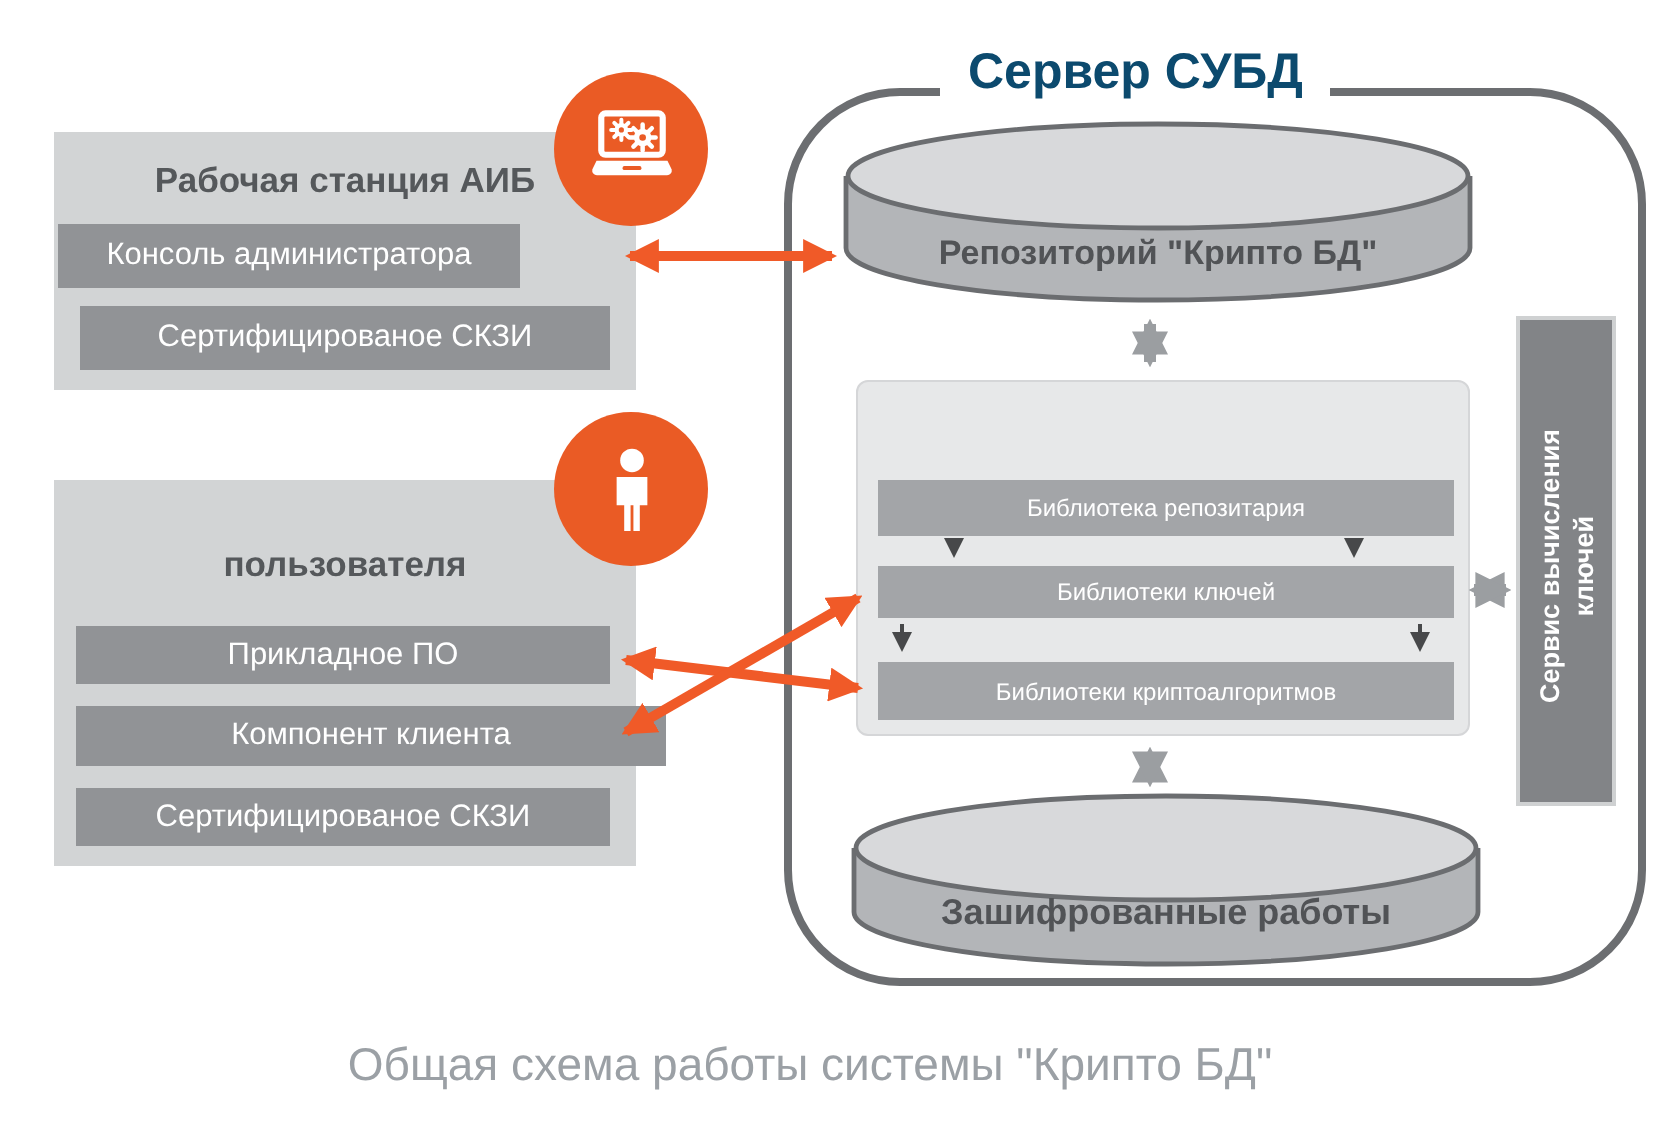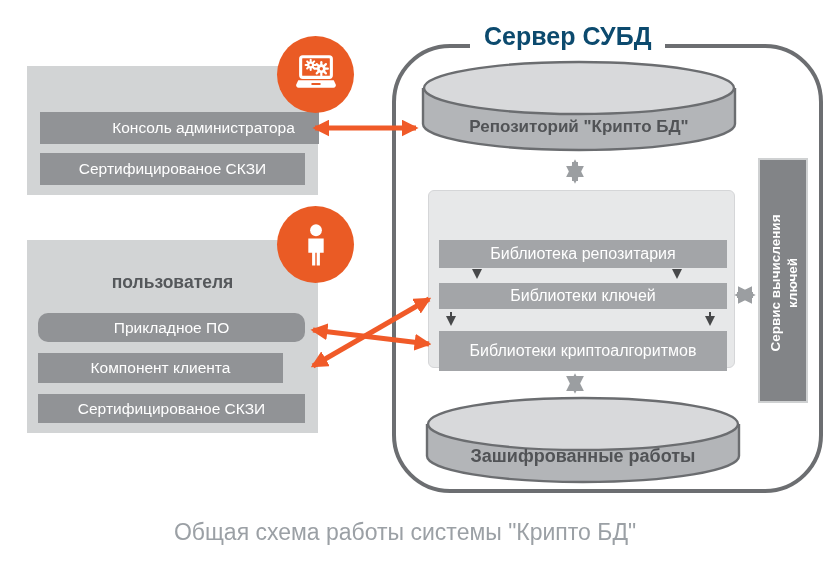--- a/index.html
+++ b/index.html
@@ -14,46 +14,47 @@
   .ws-item{background:#919396;color:#ffffff;font-size:15.5px;text-align:center;display:flex;align-items:center;justify-content:center;}
   
   .badge{width:77px;height:77px;border-radius:50%;background:#ea5b25;display:flex;align-items:center;justify-content:center;z-index:6;}
   
   .server-border{border:4px solid #6c6e71;border-radius:58px;box-sizing:border-box;background:transparent;}
   .server-title{background:#ffffff;padding:0 14px;color:#0c4a6e;font-weight:bold;font-size:25px;z-index:5;}
   .cyl-label{color:#515356;font-weight:bold;font-size:17px;text-align:center;z-index:4;}
   
   .api-box{background:#e7e8e9;border:1px solid #d5d6d8;border-radius:6px;box-sizing:border-box;z-index:2;}
   .api-title{color:#515356;font-weight:bold;font-size:21px;text-align:center;z-index:3;}
-  .api-item{background:#a3a5a8;color:#ffffff;font-size:16px;text-align:center;display:flex;align-items:center;justify-content:center;z-index:3;}
+  .api-item{background:#a3a5a8;color:#ffffff;font-size:12px;text-align:center;display:flex;align-items:center;justify-content:center;z-index:3;}
   
   .service-bar{background:#828487;border:2px solid #cfd1d2;box-sizing:border-box;z-index:2;overflow:visible;}
   .service-text{position:absolute;width:245px;height:46px;left:-99.5px;top:99.5px;transform:rotate(-90deg);
     color:#ffffff;font-weight:bold;font-size:13.5px;text-align:center;line-height:17px;
     display:flex;flex-direction:column;align-items:center;justify-content:center;}
   .overlay{position:absolute;left:0;top:0;z-index:5;pointer-events:none;}
   .cyl{z-index:2;}
   .caption{color:#9ba0a5;font-size:23px;text-align:center;z-index:1;}
 </style>
 </head>
 <body>
 
 <div class="canvas">
 
   <div class="abs ws-box" style="left:27px;top:66px;width:291px;height:129px;">
-    <div class="abs ws-item" style="left:13px;top:46px;width:231px;height:32px;padding-left:48px;">Консоль администратора</div>
+    <div class="abs ws-title" style="left:0;top:13px;width:100%;">Рабочая станция АИБ</div>
+    <div class="abs ws-item" style="left:2px;top:46px;width:231px;height:32px;">Консоль администратора</div>
     <div class="abs ws-item" style="left:13px;top:87px;width:265px;height:32px;">Сертифицированое СКЗИ</div>
   </div>
 
   <div class="abs ws-box" style="left:27px;top:240px;width:291px;height:193px;">
     <div class="abs ws-title" style="left:0;top:15px;width:100%;">
       <span style="display:block;margin-top:16px;">пользователя</span>
     </div>
-    <div class="abs ws-item" style="left:11px;top:73px;width:267px;height:29px;border-radius:10px;">Прикладное ПО</div>
-    <div class="abs ws-item" style="left:11px;top:113px;width:245px;height:30px;">Компонент клиента</div>
+    <div class="abs ws-item" style="left:11px;top:73px;width:267px;height:29px;">Прикладное ПО</div>
+    <div class="abs ws-item" style="left:11px;top:113px;width:295px;height:30px;">Компонент клиента</div>
     <div class="abs ws-item" style="left:11px;top:154px;width:267px;height:29px;">Сертифицированое СКЗИ</div>
   </div>
 
   <div class="abs badge" style="left:277px;top:36px;">
     <svg width="52" height="52" viewBox="0 0 44 44">
       <rect x="9" y="6.5" width="26" height="17.5" rx="1.8" fill="none" stroke="#ffffff" stroke-width="2.6"></rect>
 
       <g stroke="#ffffff" stroke-width="1.7" stroke-linecap="round">
         <line x1="17.5" y1="9.2" x2="17.5" y2="17.8"></line>
         <line x1="13.2" y1="13.5" x2="21.8" y2="13.5"></line>
@@ -89,21 +90,21 @@
 
   <svg class="abs cyl" style="left:421px;top:60px;" width="316" height="96" viewBox="0 0 316 96">
     <path d="M2,28 v36 a156,26 0 0 0 312,0 v-36" fill="#b3b5b8" stroke="#6b6d70" stroke-width="2.4"></path>
     <ellipse cx="158" cy="28" rx="155" ry="26" fill="#d8d9db" stroke="#6b6d70" stroke-width="2.4"></ellipse>
   </svg>
   <div class="abs cyl-label" style="left:421px;top:117px;width:316px;">Репозиторий "Крипто БД"</div>
 
   <div class="abs api-box" style="left:428px;top:190px;width:307px;height:178px;"></div>
   <div class="abs api-item" style="left:439px;top:240px;width:288px;height:28px;">Библиотека репозитария</div>
   <div class="abs api-item" style="left:439px;top:283px;width:288px;height:26px;">Библиотеки ключей</div>
-  <div class="abs api-item" style="left:439px;top:331px;width:288px;height:40px;">Библиотеки криптоалгоритмов</div>
+  <div class="abs api-item" style="left:439px;top:331px;width:288px;height:29px;">Библиотеки криптоалгоритмов</div>
 
   <div class="abs service-bar" style="left:758px;top:158px;width:50px;height:245px;">
     <div class="service-text">
       <span>Сервис вычисления</span>
       <span>ключей</span>
     </div>
   </div>
 
   <svg class="abs cyl" style="left:425px;top:396px;" width="316" height="92" viewBox="0 0 316 92">
     <path d="M2,28 v32 a156,26 0 0 0 312,0 v-32" fill="#b3b5b8" stroke="#6b6d70" stroke-width="2.4"></path>

